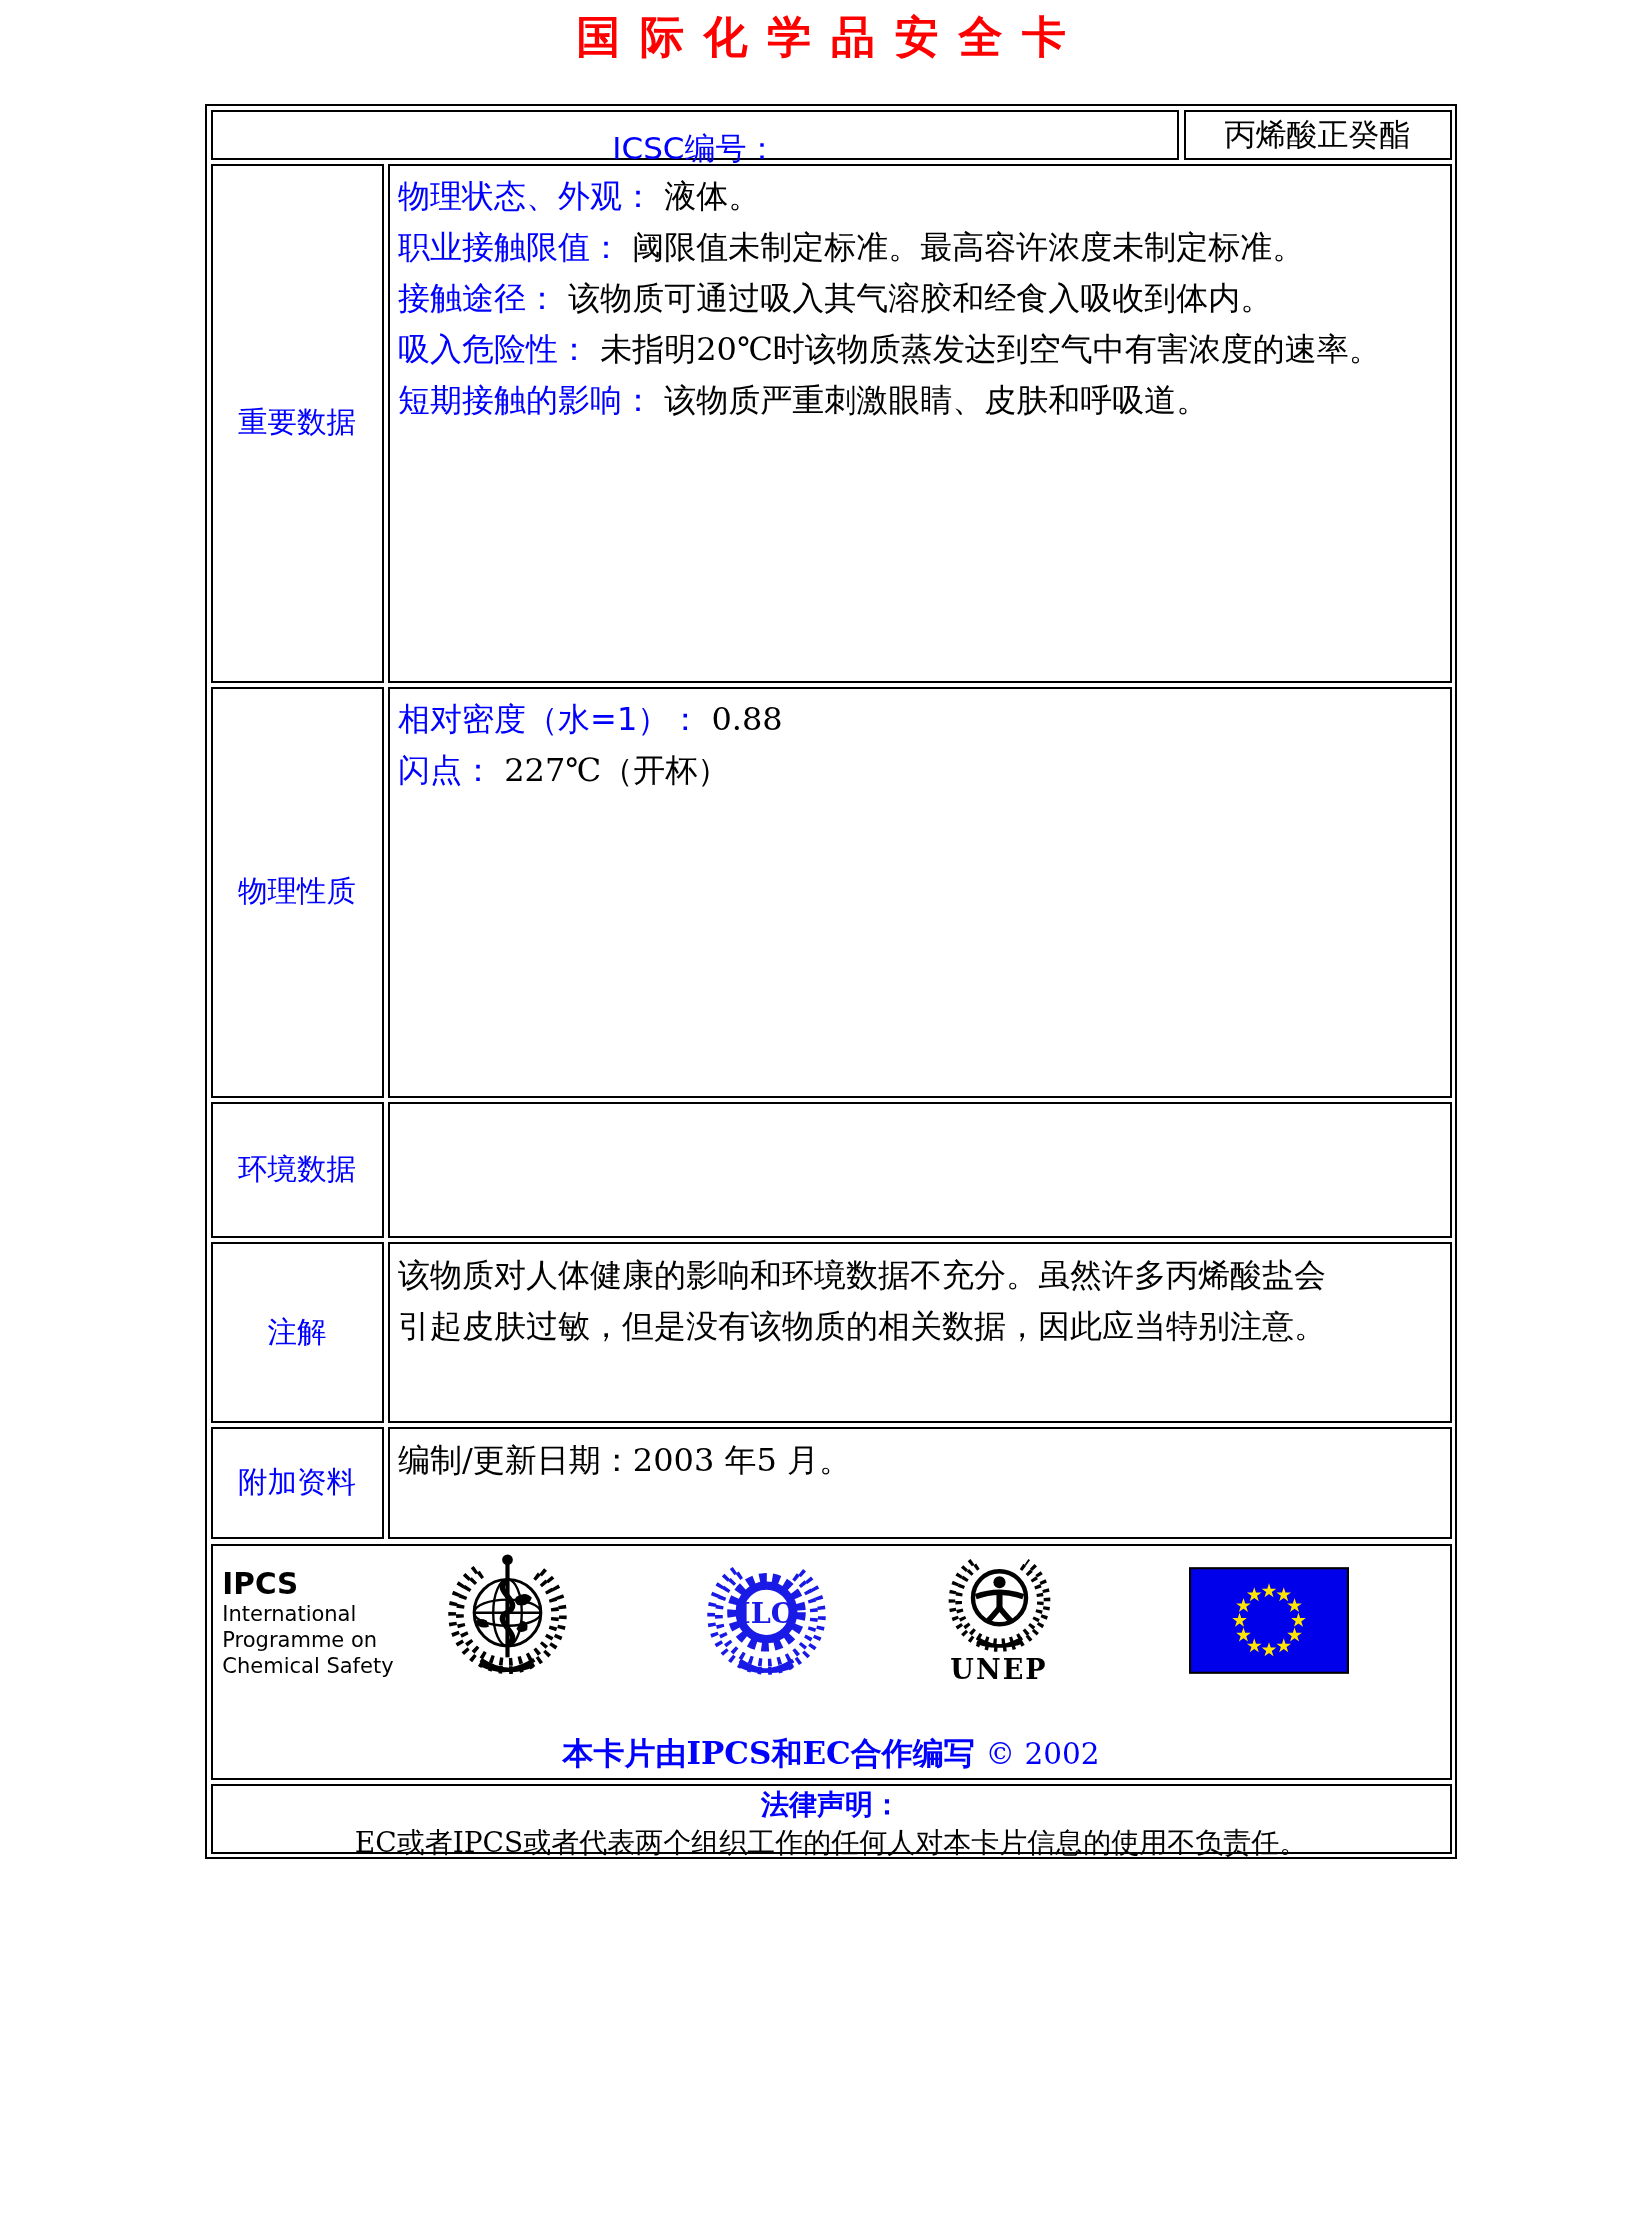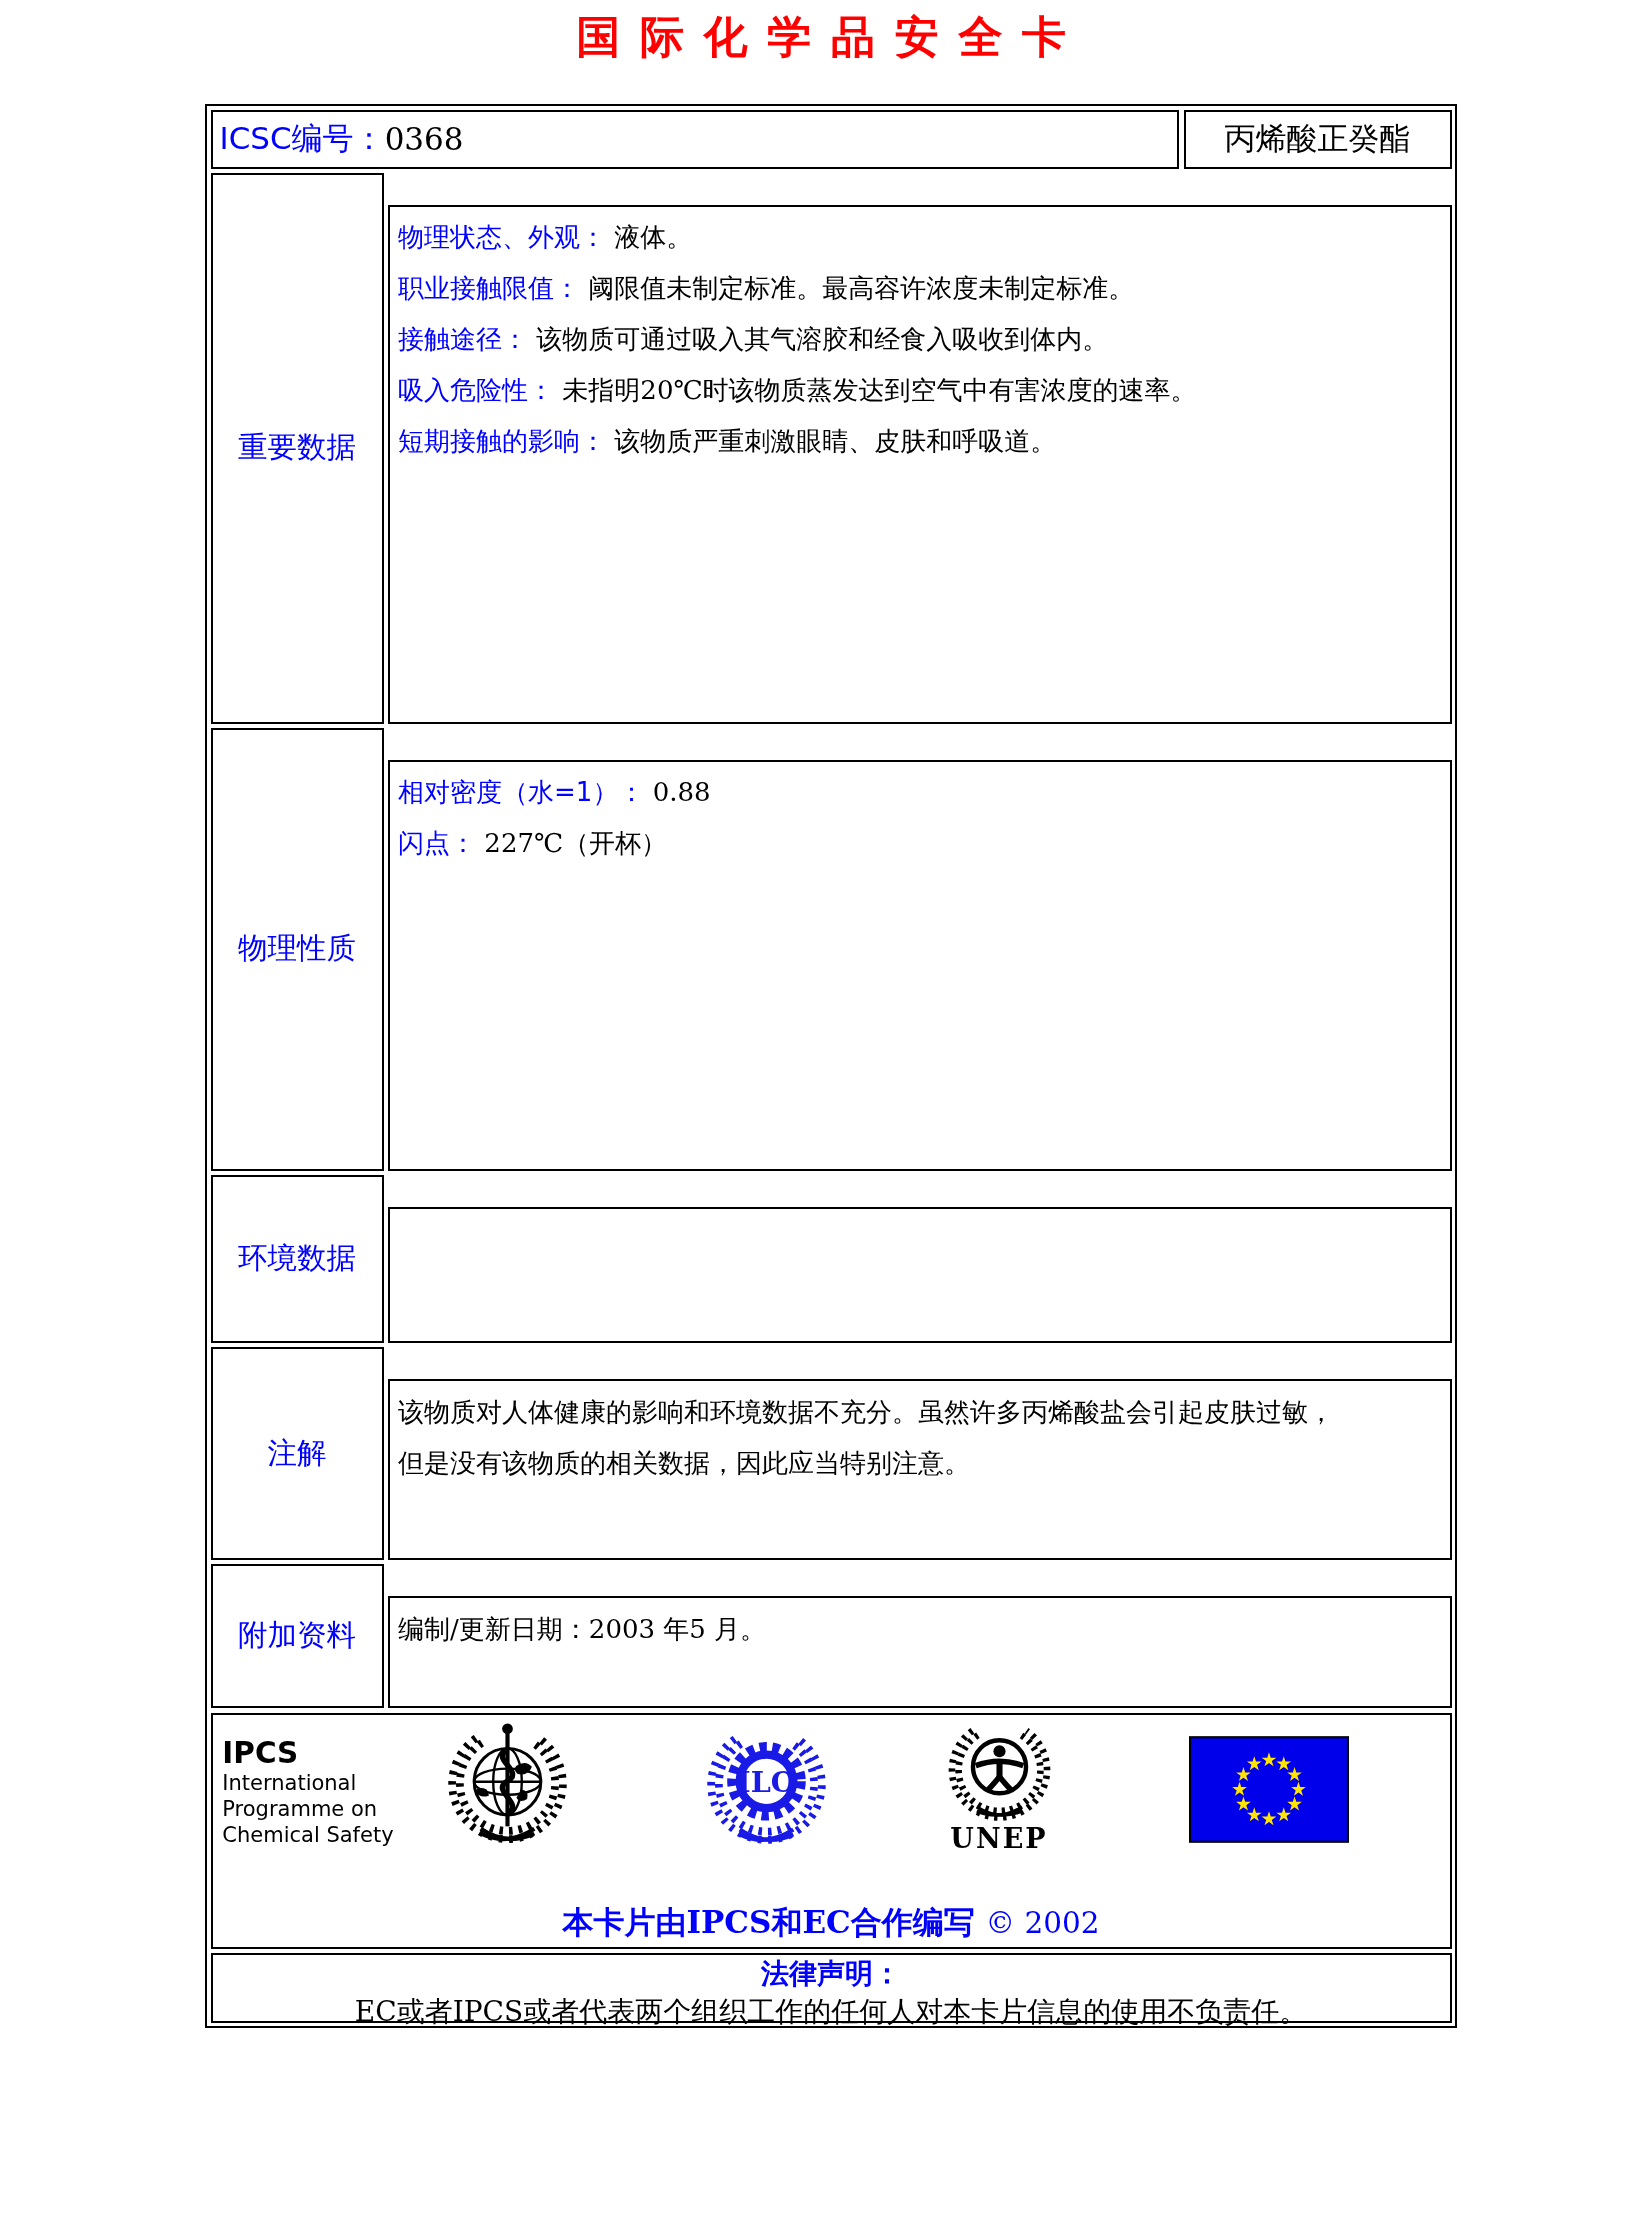--- a/index.html
+++ b/index.html
@@ -14,29 +14,29 @@
   }
   .card {
     position:absolute; left:205px; top:104px; width:1252px;
     border:2.1px solid #000; background:#fff; padding:3.5px; box-sizing:border-box;
     display:flex; flex-direction:column; gap:4.2px;
   }
   .row { display:grid; gap:4.2px; }
   .row-header { grid-template-columns: 1fr 268px; }
   .row-section { grid-template-columns: 173px 1fr; }
   .cell { border:2.1px solid #000; box-sizing:border-box; background:#fff; }
-  .hdr-cell { height:59px; display:flex; align-items:center; padding:16px 7px; font-size:31px; }
+  .hdr-cell { height:50px; display:flex; align-items:center; padding:16px 7px; font-size:31px;flex-direction:column; }
   .hdr-name { justify-content:center; }
   .blue-sans { color:#0000ff; font-family:"DejaVu Sans", sans-serif; }
   .black-serif { color:#000; font-family:"DejaVu Serif", serif; }
   .section-label-cell {
     display:flex; align-items:center; justify-content:center;
     color:#0000ff; font-family:"DejaVu Sans", sans-serif; font-size:29.5px;
   }
-  .content-cell { padding:5.6px 8.4px; font-size:26px; line-height:51px;margin-top:32px; }
+  .content-cell { padding:5.6px 8.4px; font-size:32px; line-height:51px; }
   .content-cell .lbl { color:#0000ff; font-family:"DejaVu Sans", sans-serif; }
   .content-cell .val { color:#000; font-family:"DejaVu Serif", serif; }
   .line { white-space:nowrap; }
   .wrap-text { max-width:955px; }
   .h-important { min-height:519px; }
   .h-physical  { min-height:411px; }
   .h-env       { min-height:136px; }
   .h-notes     { min-height:181px; }
   .h-add       { min-height:112px; }
   .footer-cell { height:236px; position:relative; }

